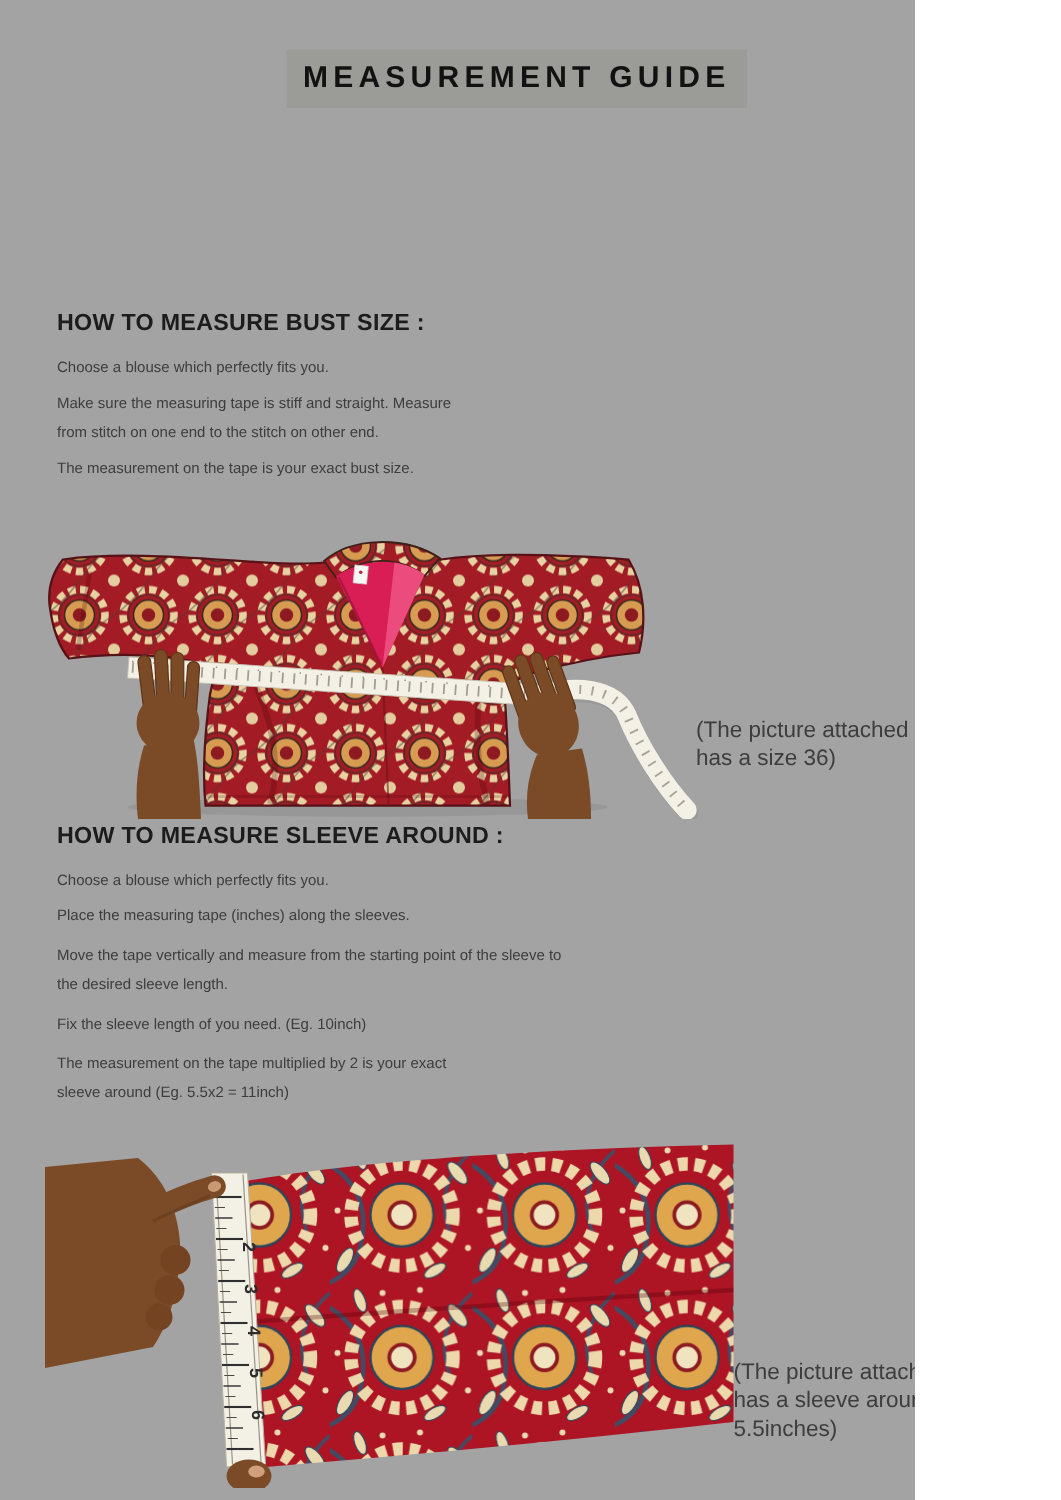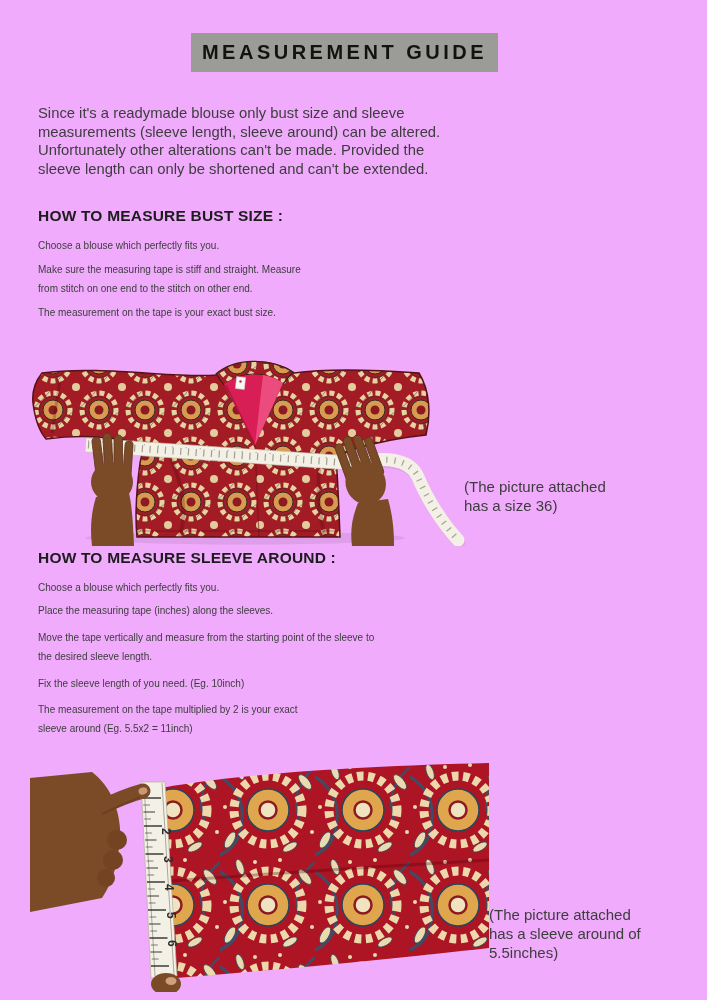--- a/index.html
+++ b/index.html
@@ -1,17 +1,17 @@
 <!DOCTYPE html>
 <html><head>
 <meta charset="utf-8">
 <style>
   html,body{margin:0;padding:0;background:#ffffff;}
   .page{
-    position:relative;width:707px;height:1000px;background:#f0abfc;overflow:hidden;
+    position:relative;width:610px;height:1000px;background:#a3a3a3;overflow:hidden;
     font-family:"Liberation Sans",sans-serif;color:#3f3f3f;
   }
   .header-box{
     position:absolute;left:191px;top:33px;width:307px;height:39px;
     background:#9b9b98;display:flex;align-items:center;justify-content:center;
   }
   .header-box h1{
     margin:0;font-size:20px;font-weight:bold;color:#121212;letter-spacing:3.5px;
     font-family:"Liberation Sans",sans-serif;white-space:nowrap;
   }
@@ -41,24 +41,20 @@
 </style>
 </head>
 <body>
 
 <div class="page">
 
   <div class="header-box">
     <h1>MEASUREMENT GUIDE</h1>
   </div>
 
-  <div class="intro pre">Since it's a readymade blouse only bust size and sleeve
-measurements (sleeve length, sleeve around) can be altered.
-Unfortunately other alterations can't be made. Provided the
-sleeve length can only be shortened and can't be extended.</div>
 
   <div class="section sec-bust">
     <h2>HOW TO MEASURE BUST SIZE :</h2>
     <p class="pre">Choose a blouse which perfectly fits you.</p>
     <p class="pre">Make sure the measuring tape is stiff and straight. Measure
 from stitch on one end to the stitch on other end.</p>
     <p class="pre">The measurement on the tape is your exact bust size.</p>
   </div>
 
   <div class="photo photo-bust">

